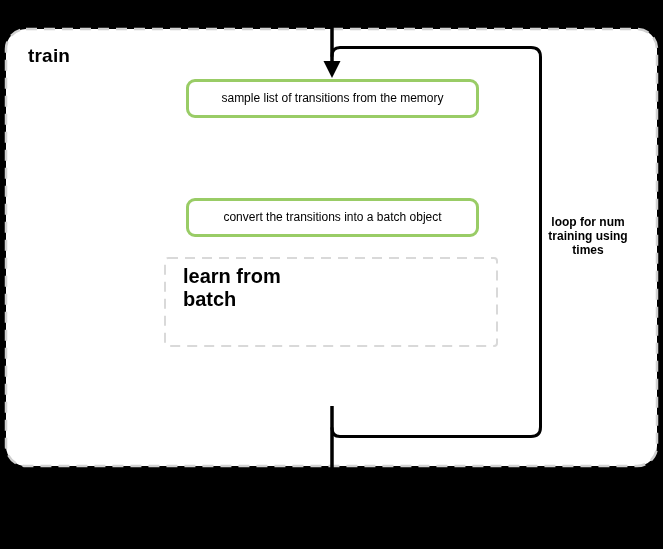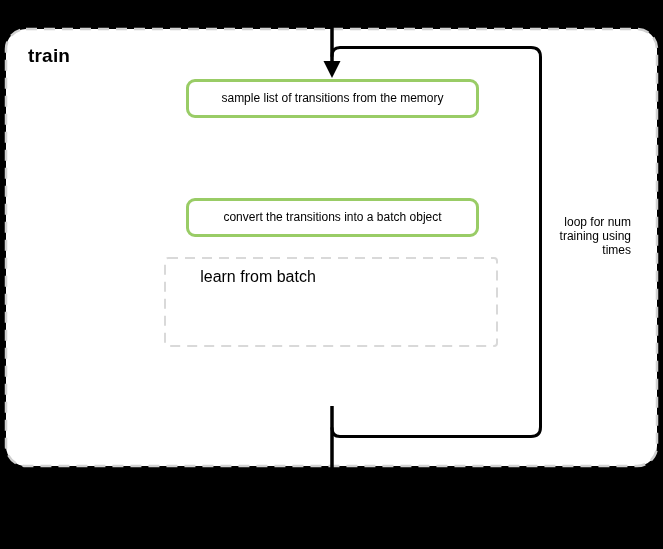--- a/index.html
+++ b/index.html
@@ -42,34 +42,33 @@
   .step-1 { top: 79px; }
   .step-2 { top: 138px; }
   .step-3 { top: 198px; }
   .step-final { top: 368px; }
 
   .learn-label {
     position: absolute;
     left: 183px;
     top: 265px;
     width: 150px;
-    font-size: 16px;
-    font-weight: normal;
+    font-size: 20px;
+    font-weight: bold;
     line-height: 23px;
-    text-align: center;
   }
 
   .loop-label {
     position: absolute;
     left: 545px;
     top: 215px;
     width: 86px;
-    text-align: right;
+    text-align: center;
     font-size: 12px;
-    font-weight: normal;
+    font-weight: bold;
     line-height: 14px;
   }
 </style>
 </head>
 <body>
 
 <div class="stage">
 
   <svg width="663" height="549" viewBox="0 0 663 549">
 

